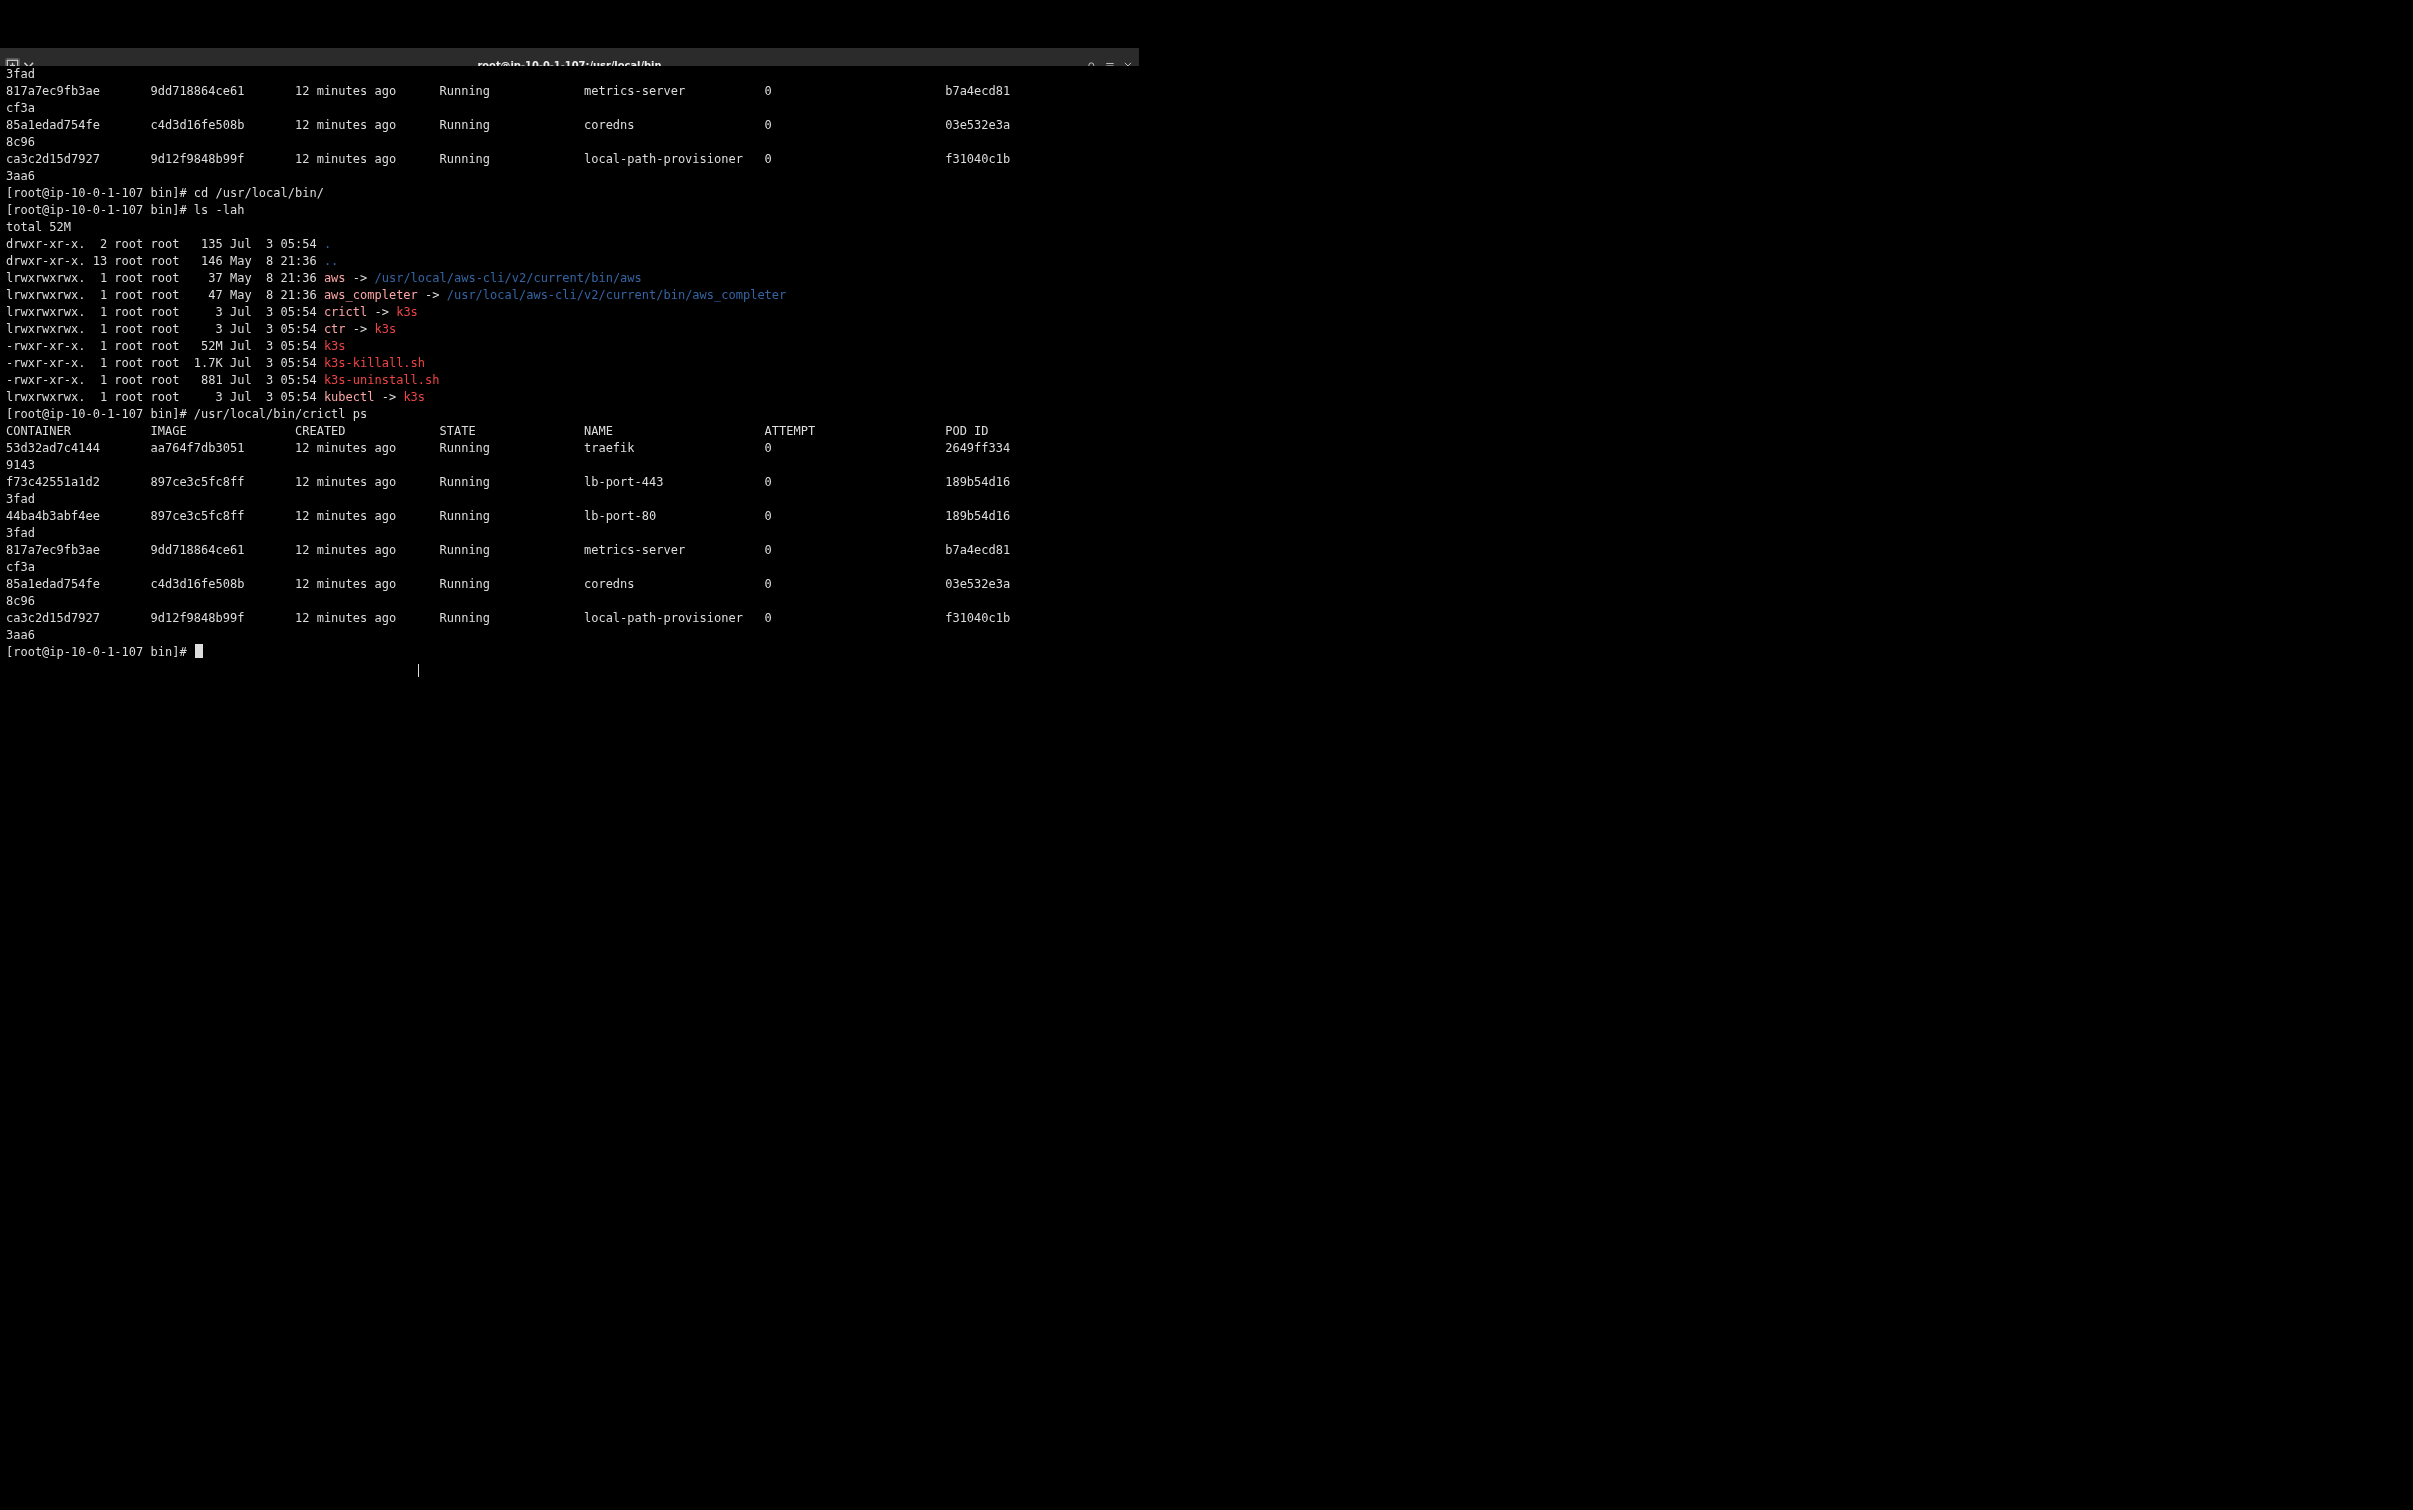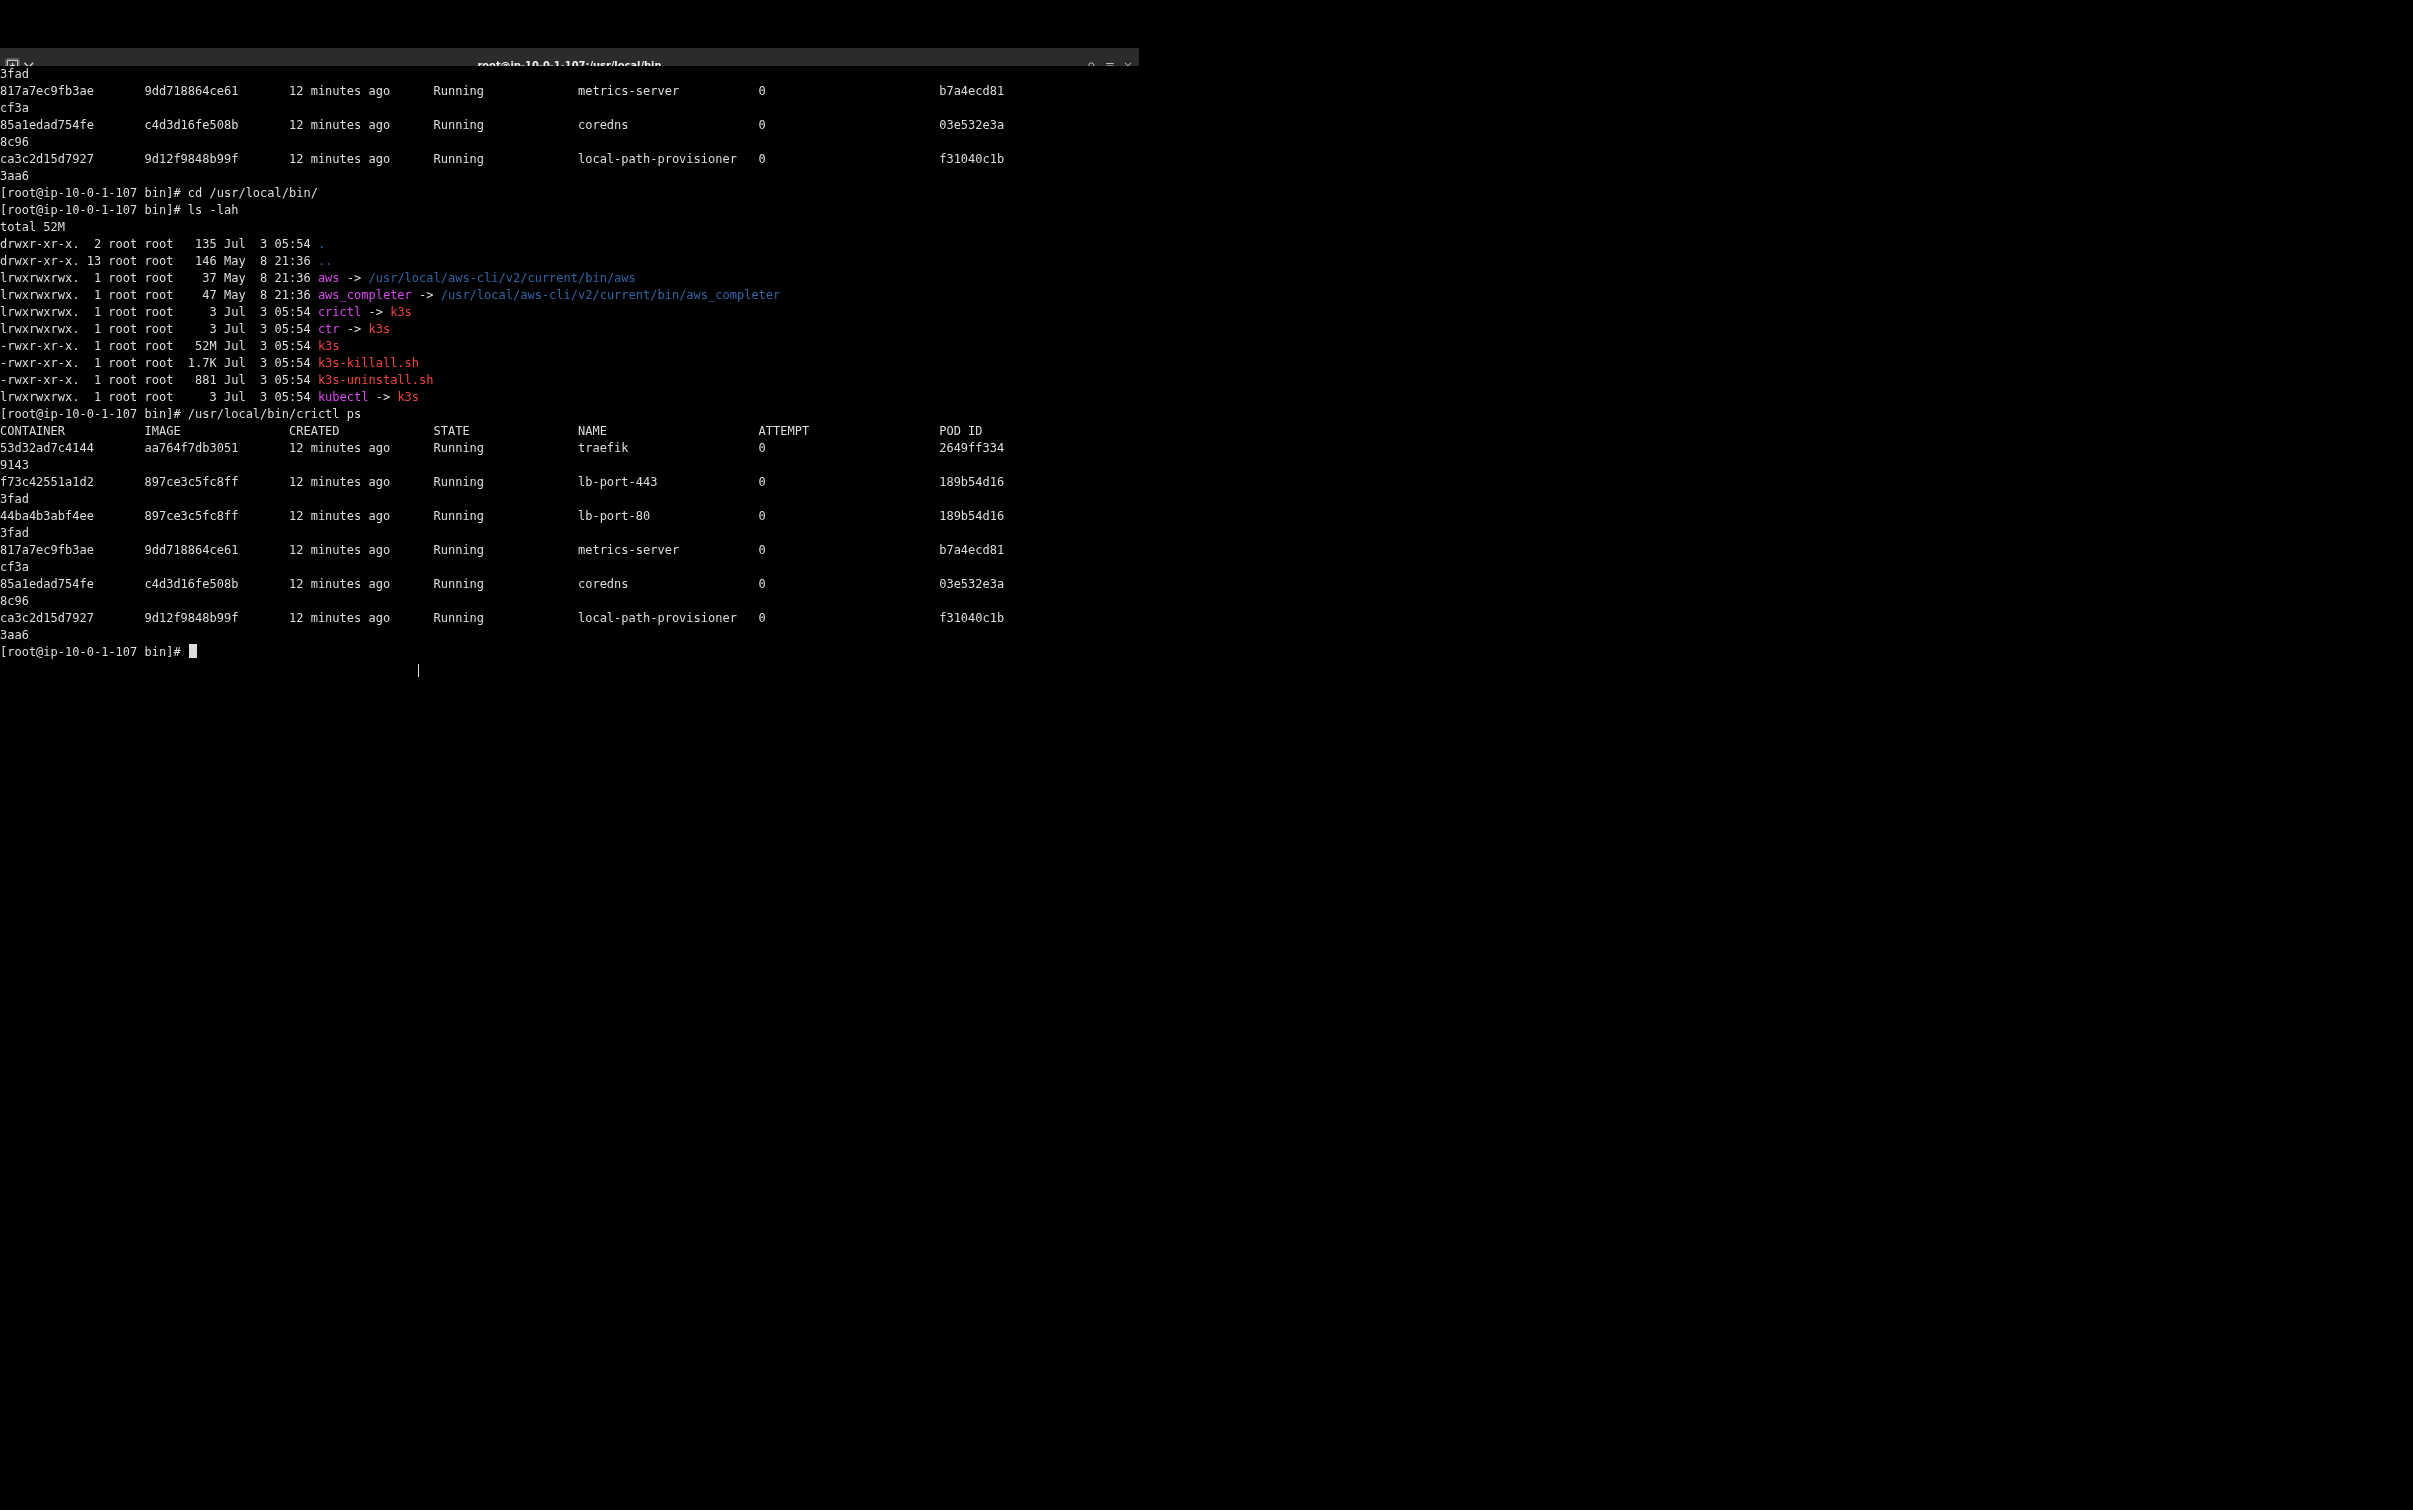--- a/index.html
+++ b/index.html
@@ -86,24 +86,24 @@
     left: 0;
     right: 0;
     top: 66px;
     bottom: 39px;
     background: #000;
     color: #ddd;
     font-size: 12px;
     line-height: 17px;
     white-space: pre;
     overflow: hidden;
-    padding-left: 0;
+    padding-left: 6px;
   }
   .line { white-space: pre; }
-  .cyan  { color: #d946ef; }  
+  .cyan  { color: #fca5a5; }  
   .blue  { color: #3465a4; }  
   .green { color: #ef4444; }  
   .arrow { color: #ddd; }
   .cursor {
     display: inline-block;
     width: 7.4px;
     height: 14px;
     background: #ddd;
     vertical-align: -1.6px;
     margin-left: 1.6px;

